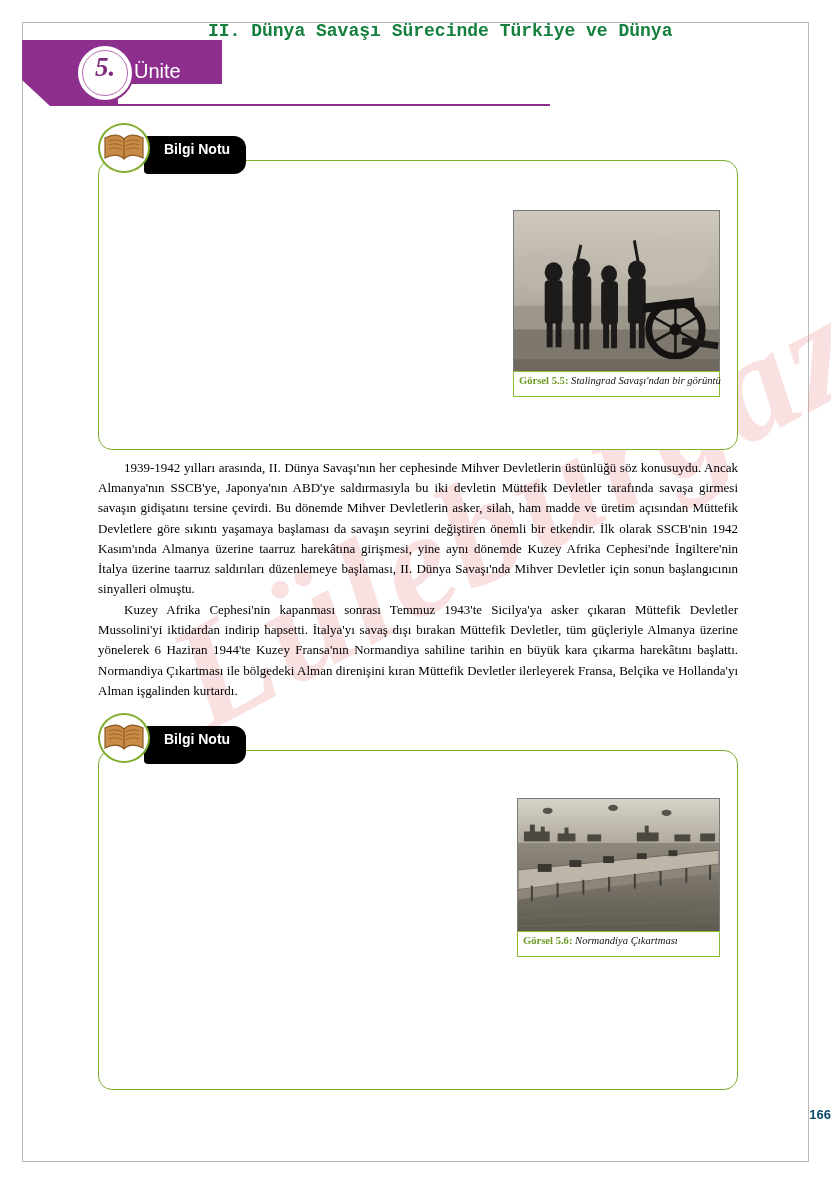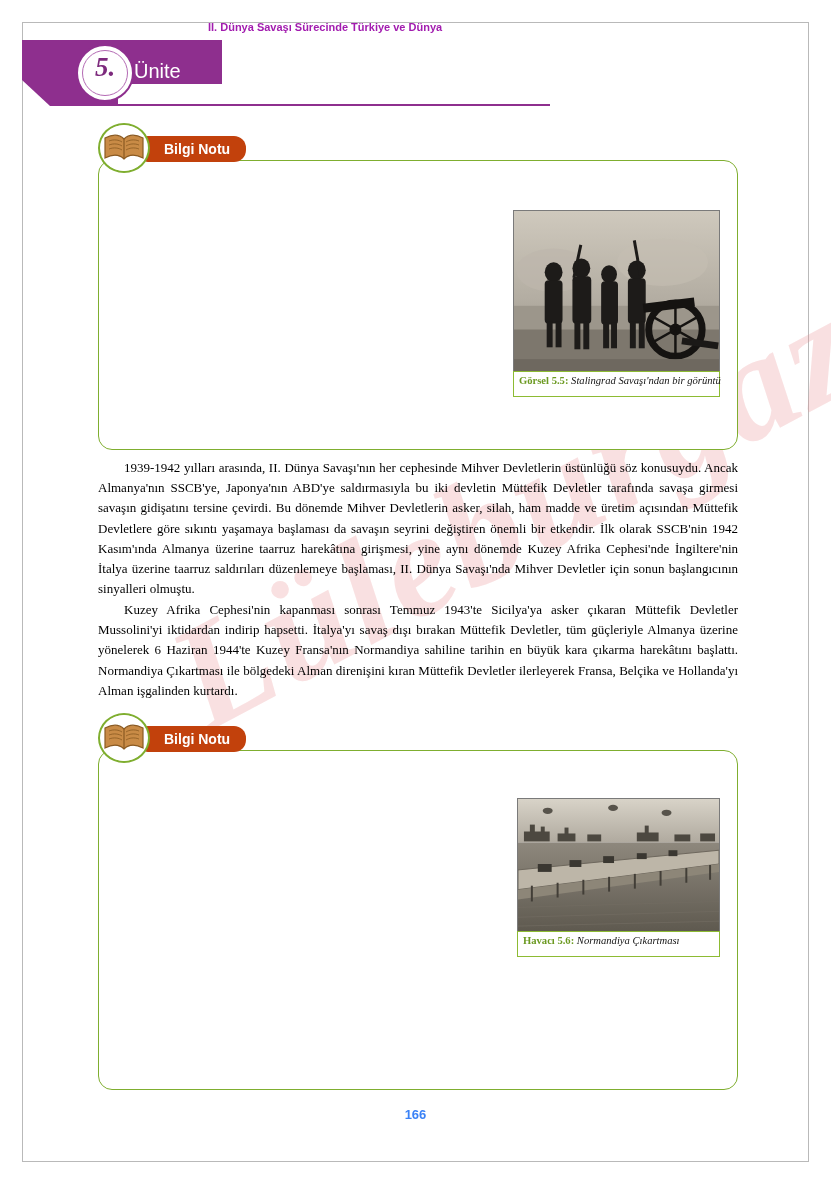--- a/index.html
+++ b/index.html
@@ -112,24 +112,24 @@
   }
   .unit-bar {
     position: absolute;
     left: 96px; top: 0px;
     width: 104px; height: 44px;
     background: #8e2f8e;
   }
   .unit-title {
     position: absolute;
     left: 208px; top: 21px;
-    font-family: Liberation Sans, sans-serif;
-    font-weight: bold;
-    font-size: 11px;
-    color: #a21caf;
+    font-family: Liberation Mono, monospace;
+    font-weight: bold;
+    font-size: 18px;
+    color: #15803d;
   }
   .unit-rule {
     position: absolute;
     left: 96px;
     top: 64px;
     width: 432px;
     height: 2px;
     background: #8e2f8e;
   }
 
@@ -146,22 +146,22 @@
     position: absolute;
     z-index: 4;
     height: 32px;
     display: flex;
     align-items: center;
   }
   .note-tab-bg {
     position: absolute;
     left: 46px; top: 3px;
     height: 26px;
-    padding: 0 16px 0 20px;
-    background: #c2410c;
+    padding: 0 16px 12px 20px;
+    background: #000000;
     border-radius: 4px 12px 12px 4px;
     display: flex;
     align-items: center;
     font-family: "Liberation Sans", sans-serif;
     font-weight: bold;
     font-size: 14px;
     color: #ffffff;
   }
   .note-icon {
     position: absolute;
@@ -232,25 +232,25 @@
     z-index: 4;
   }
   .fig-cap b { color: #6c9a22; }
   .fig-cap i { font-style: italic; color: #111; }
 
   
   .page-number {
     position: absolute;
     left: 0; top: 1107px;
     width: 831px;
-    text-align: center;
+    text-align: right;
     font-family: "Liberation Sans", sans-serif;
     font-weight: bold;
     font-size: 13px;
-    color: #3b82f6;
+    color: #0c4a6e;
     z-index: 3;
   }
 </style>
 </head>
 <body>
 
 <div class="page">
 
   <div class="page-border"></div>
 
@@ -437,21 +437,21 @@
       </g>
 
       <g stroke="#726c62" stroke-width="1" opacity="0.7">
         <line x1="0" y1="110" x2="203" y2="104"></line>
         <line x1="0" y1="120" x2="203" y2="114"></line>
         <line x1="0" y1="129" x2="203" y2="124"></line>
       </g>
     </svg>
   </div>
   <div class="fig-cap" style="left:517px; top:931px; width:203px;">
-    <b>Havacı 5.6:</b>
+    <b>Görsel 5.6:</b>
     <i>Normandiya Çıkartması</i>
   </div>
 
   <div class="note-par" style="left:118px; top:962px; width:602px; text-indent:0;">birliğine tanıklık eden bu harekâtın ilk safhasına Normandiya Çıkartması veya Neptün Operasyonu adı verildi. Müttefikler, her biri farklı isimlerle kodlanan Normandiya'nın beş ayrı plajına şafak vakti binlerce asker çıkardı. İngilizler Sword (Sord) ve Gold, Kanadalılar Juno, ABD askerleri ise Omaha ve Utah (Yutah) plajlarındaydılar. Çıkarma, 6 Haziran'da gün boyunca devam etti ve harekât, Almanlar batıda yenilinceye kadar uzatıldı.</div>
 
   <div class="note-src" style="left:118px; top:1046px; width:602px;">Erhan Kanyılmaz, Bir Amerikan Komandosunun Kanlı Omaha Sahili Taarruzunda Yaşadıkları, s. 89-90.</div>
   <div class="note-src" style="left:118px; top:1063px; width:602px;">(Metin aslına uygun olarak alınmıştır.)</div>
 
   <div class="page-number">166</div>
 

